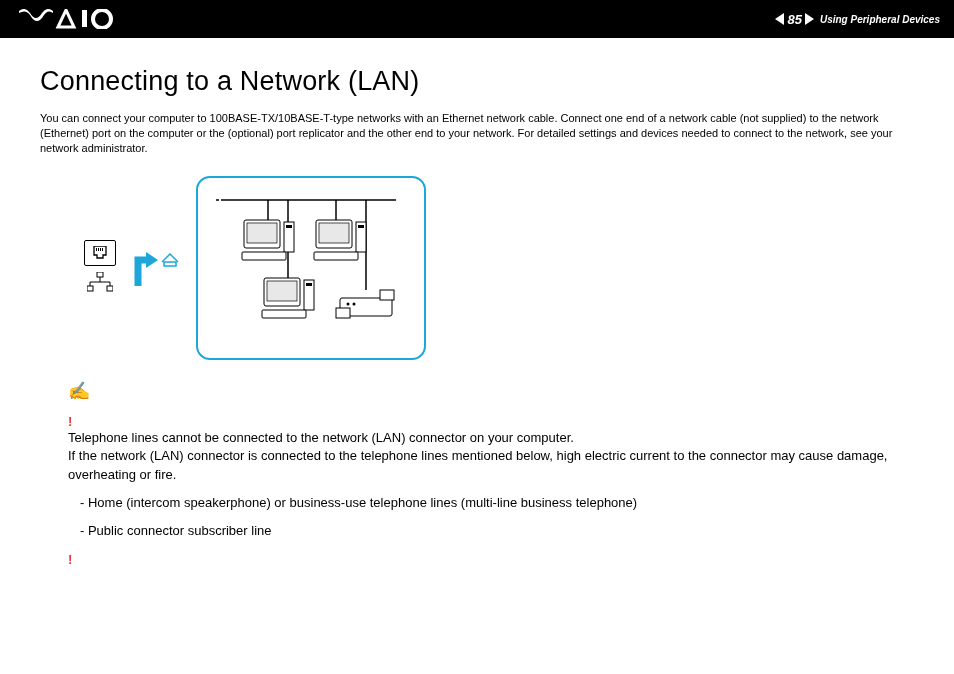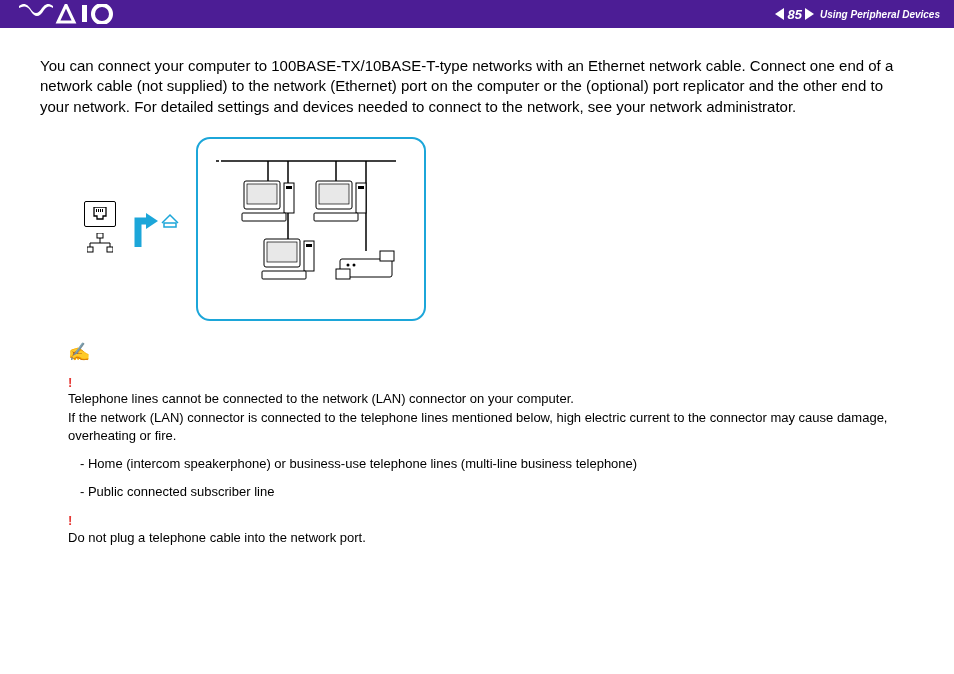--- a/index.html
+++ b/index.html
@@ -1,27 +1,27 @@
 <!DOCTYPE html>
 <html><head>
 <meta charset="utf-8">
 <style>
   html,body{margin:0;padding:0;font-family:Arial,Helvetica,sans-serif;background:#fff;color:#000;width:954px}
-  .topbar{background:#4c1d95;color:#fff;height:28px;display:flex;align-items:center;justify-content:space-between;padding:0 14px 0 18px}
+  .topbar{background:#000000;color:#fff;height:38px;display:flex;align-items:center;justify-content:space-between;padding:0 14px 0 18px}
   .logo{fill:#fff}
   .topright{display:flex;align-items:center;gap:6px;font-size:12px;font-weight:bold;font-style:italic}
   .pagenav{display:flex;align-items:center;gap:3px}
   .tri{width:0;height:0;border-top:6px solid transparent;border-bottom:6px solid transparent}
   .tri-l{border-right:9px solid #fff}
   .tri-r{border-left:9px solid #fff}
   .pgnum{font-style:italic;font-weight:bold;font-size:13px}
   .section{font-weight:bold;font-size:10px}
   .content{padding:28px 40px 30px 40px}
   h1{font-weight:400;font-size:27px;margin:0 0 14px 0;letter-spacing:.2px}
-  .intro{font-size:15px;line-height:1.35;margin:0 0 20px 0}
+  .intro{font-size:11px;line-height:1.35;margin:0 0 20px 0}
   .figwrap{display:flex;align-items:center;gap:14px;margin-left:44px;margin-bottom:22px}
   .porticon{width:30px;height:24px;border:1.5px solid #000;border-radius:2px;display:flex;align-items:center;justify-content:center}
   .iconcol{display:flex;flex-direction:column;align-items:center;gap:6px}
   .arrowplug{display:flex;align-items:flex-end;gap:2px}
   .netbox{border:2.5px solid #1CA6D9;border-radius:14px;padding:12px 18px 14px 18px}
   .note{font-size:13px;line-height:1.35;margin:0 0 14px 28px}
   .note .hand{color:#1CA6D9;font-size:18px;display:block;margin-bottom:0;line-height:1}
   .warn{font-size:13px;line-height:1.4;margin:0 0 12px 28px}
   .warn .bang{color:#E53935;font-weight:bold;display:block;font-size:13px;line-height:1.2}
   .warn ul{list-style:none;padding:0;margin:8px 0 0 0}
@@ -42,20 +42,21 @@
     <div class="pagenav">
       <span class="tri tri-l"></span>
       <span class="pgnum">85</span>
       <span class="tri tri-r"></span>
     </div>
     <span class="section">Using Peripheral Devices</span>
   </div>
 </div>
 
 <div class="content">
+  <h1>Connecting to a Network (LAN)</h1>
   <p class="intro">You can connect your computer to 100BASE-TX/10BASE-T-type networks with an Ethernet network cable. Connect one end of a network cable (not supplied) to the network (Ethernet) port on the computer or the (optional) port replicator and the other end to your network. For detailed settings and devices needed to connect to the network, see your network administrator.</p>
 
   <div class="figwrap">
     <div class="iconcol">
       <div class="porticon">
         <svg width="16" height="14">
             <path d="M2 0 h12 v9 h-3 v3 h-6 v-3 h-3 z" fill="none" stroke="#000" stroke-width="1.3"></path>
             <rect x="4" y="2" width="1" height="3"></rect>
             <rect x="6" y="2" width="1" height="3"></rect>
             <rect x="8" y="2" width="1" height="3"></rect>
@@ -132,21 +133,20 @@
   <div class="note">
     <span class="hand">✍</span>
   </div>
 
   <div class="warn">
     <span class="bang">!</span>
     <span>Telephone lines cannot be connected to the network (LAN) connector on your computer.</span><br>
     <span>If the network (LAN) connector is connected to the telephone lines mentioned below, high electric current to the connector may cause damage, overheating or fire.</span>
     <ul>
       <li>Home (intercom speakerphone) or business-use telephone lines (multi-line business telephone)</li>
-      <li>Public connected subscriber line</li>
+      <li>Public connector subscriber line</li>
     </ul>
   </div>
 
   <div class="warn">
     <span class="bang">!</span>
-    <span>Do not plug a telephone cable into the network port.</span>
   </div>
 </div>
 
 </body></html>

